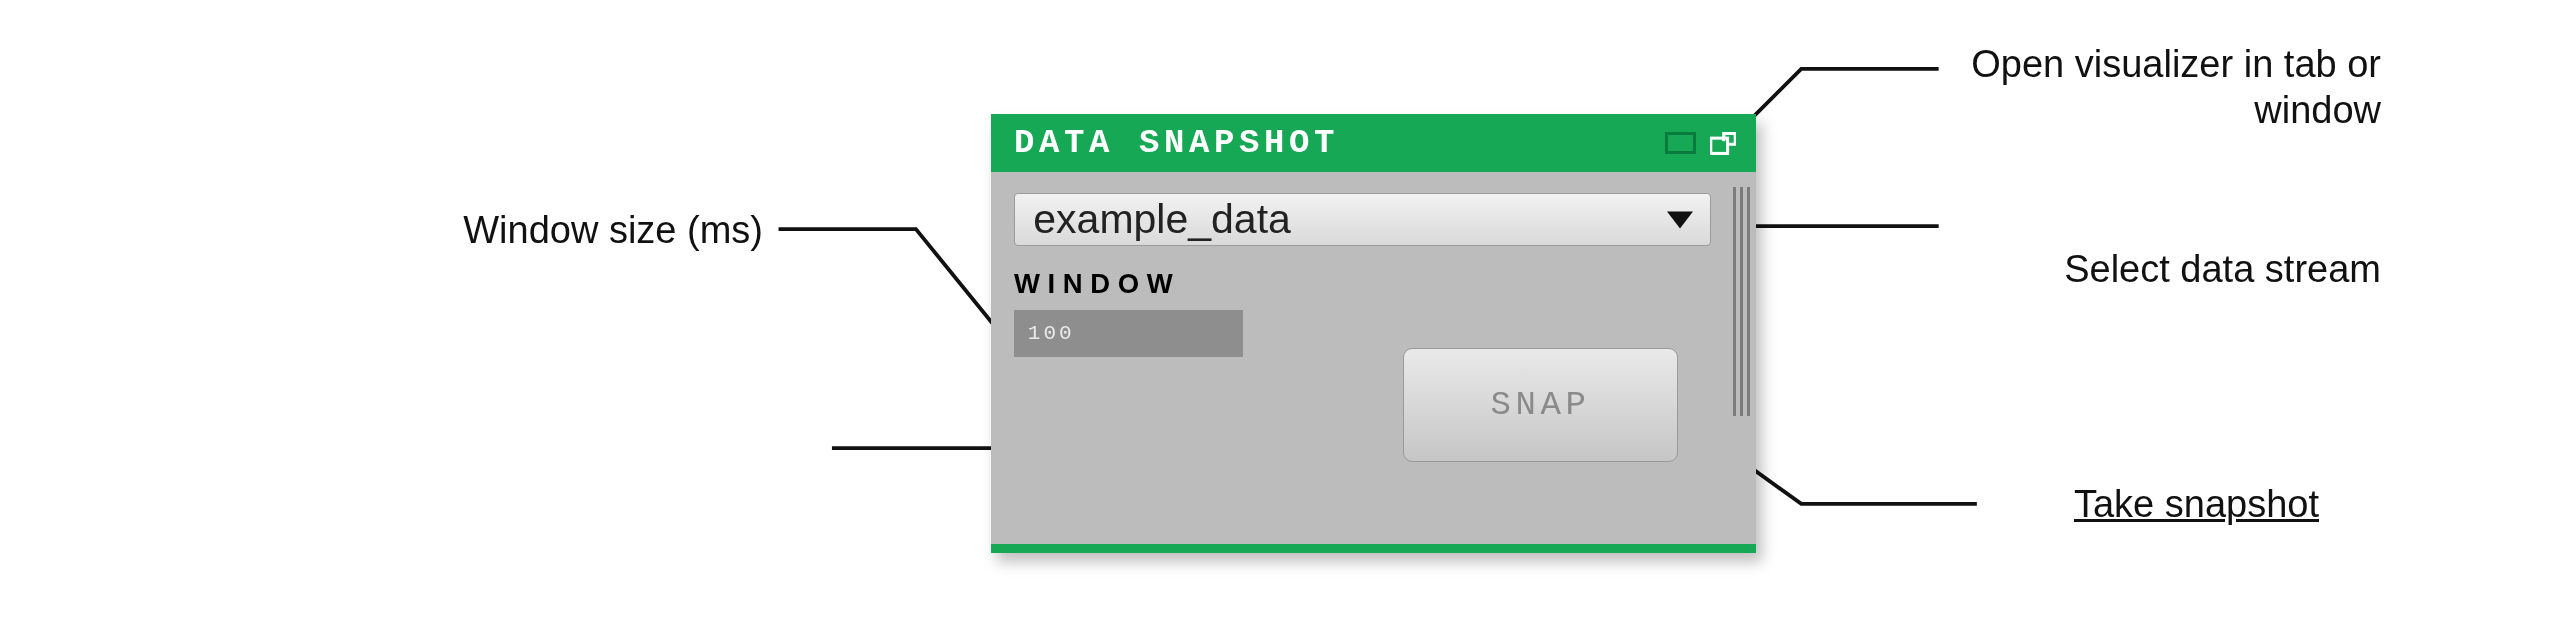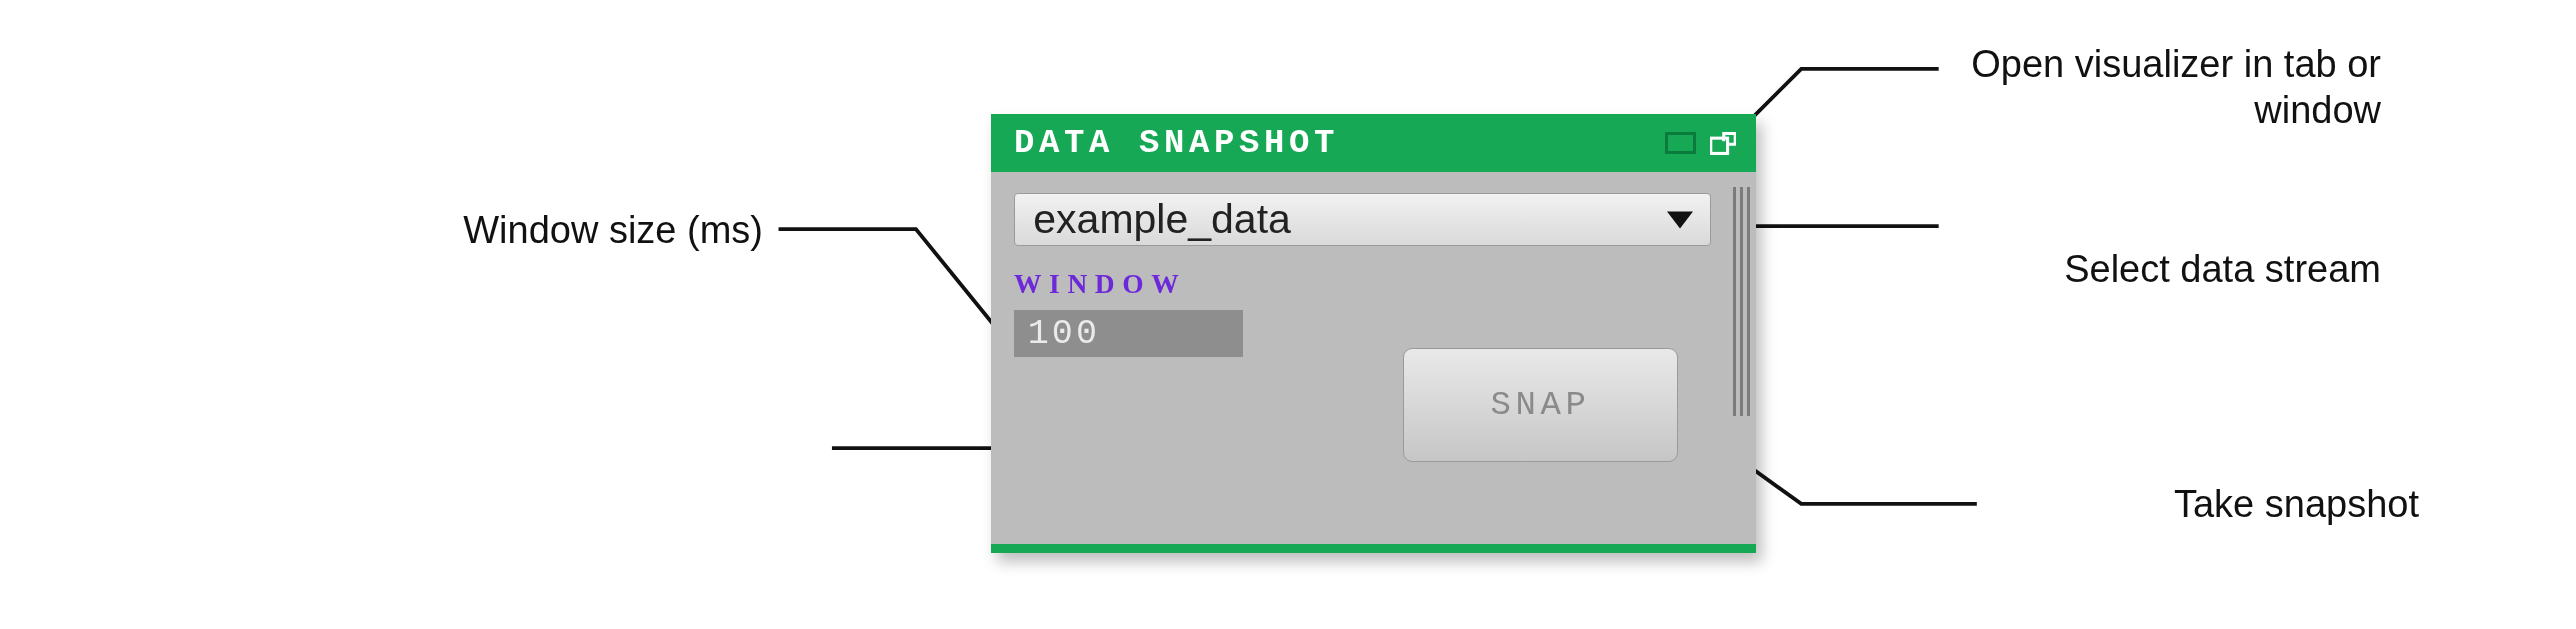--- a/index.html
+++ b/index.html
@@ -82,36 +82,36 @@
     top: 50%;
     transform: translateY(-50%);
     width: 0; height: 0;
     border-left: 13.7px solid transparent;
     border-right: 13.7px solid transparent;
     border-top: 17px solid #111;
   }
 
   .window-label {
     margin-top: 21.4px;
-    color: #6d28d9;
-    font-family: Liberation Serif, serif;
+    color: #000000;
+    font-family: Liberation Sans, sans-serif;
     font-size: 27.5px;
     letter-spacing: 7.6px;
     font-weight: bold;
   }
 
   .window-input {
     margin-top: 10.7px;
     width: 229px;
     height: 47px;
     background: #8e8e8e;
     border: none;
     color: #eaeaea;
     font-family: "Courier New", monospace;
-    font-size: 35px;
+    font-size: 21px;
     letter-spacing: 3.1px;
     padding: 0 13.7px;
     outline: none;
   }
 
   .channels-btn {
     margin-top: 23px;
     width: 229px;
     height: 50px;
     background: linear-gradient(#e9e9e9, #c8c8c8);
@@ -198,21 +198,21 @@
 
     <path d="M 1330 460 L 1200 300 L 1020 300"></path>
 
     <path d="M 1330 587 L 1090 587"></path>
   </svg>
 
   <div class="annot right" style="left:1954px; top:42px; width:427px;">Open visualizer in tab or window</div>
 
   <div class="annot right" style="left:1954px; top:205px; width:427px;margin-top:42px;">Select data stream</div>
 
-  <div class="annot right" style="left:1992px; top:482px; width:427px;">Take snapshot</div>
+  <div class="annot right" style="left:1892px; top:482px; width:427px;text-decoration:underline;">Take snapshot</div>
 
   <div class="annot left" style="left:374px; top:208px; width:389px;">Window size (ms)</div>
 
 
   <div class="panel">
 
     <div class="panel-titlebar">
       <span class="panel-title">DATA SNAPSHOT</span>
       <span class="titlebar-icon">
         <span class="icon-window-rect"></span>

